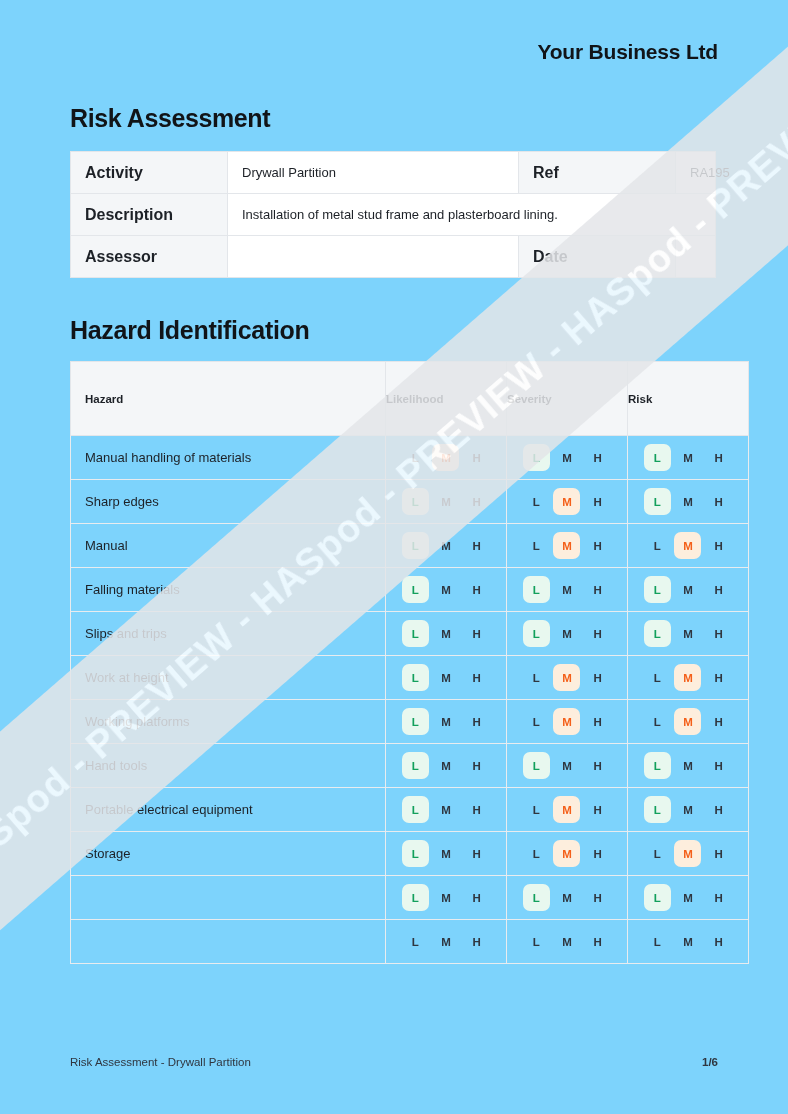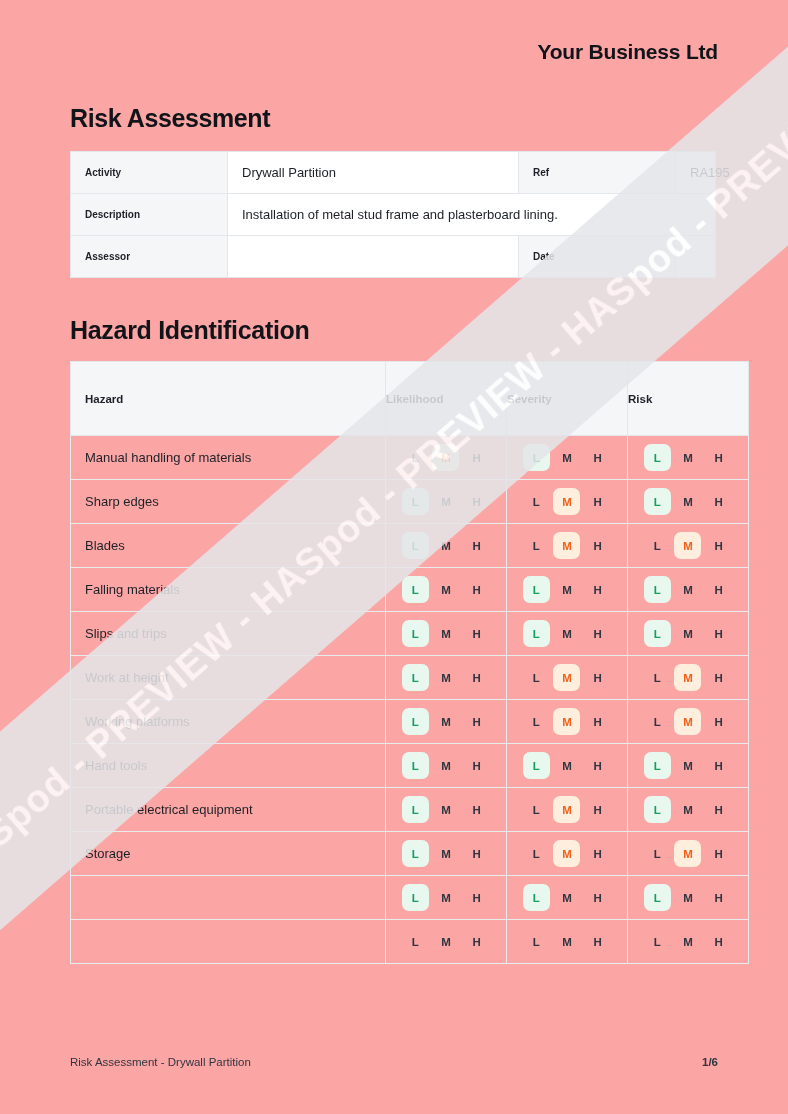--- a/index.html
+++ b/index.html
@@ -8,21 +8,21 @@
     background: #ffffff;
   }
   body {
     font-family: "Liberation Sans", sans-serif;
     -webkit-font-smoothing: antialiased;
   }
   #page {
     position: relative;
     width: 788px;
     height: 1114px;
-    background: #fca5a5;
+    background: #7dd3fc;
     overflow: hidden;
   }
   .content {
     position: relative;
     z-index: 1;
     padding: 0 70px;
   }
 
   
   .brand-row {
@@ -63,21 +63,21 @@
   table.info td {
     border: 1px solid #e3e6ea;
     height: 41px;
     padding: 0 14px;
     vertical-align: middle;
     color: #1d2127;
   }
   table.info td.lbl {
     background: #f4f6f8;
     font-weight: 700;
-    font-size: 10px;
+    font-size: 16px;
     width: 128px;
   }
   table.info td.val {
     background: #ffffff;
     font-size: 13px;
   }
   .w-activity { width: 262px; }
   .w-ref { width: 128px; margin-left: 16px; }
 
   
@@ -268,21 +268,21 @@
             </td>
             <td class="col-scale scale">
               <div class="scale-wrap">
                 <span class="opt sel-low">L</span>
                 <span class="opt">M</span>
                 <span class="opt">H</span>
               </div>
             </td>
           </tr>
           <tr>
-            <td class="col-hazard">Blades</td>
+            <td class="col-hazard">Manual</td>
             <td class="col-scale scale">
               <div class="scale-wrap">
                 <span class="opt sel-low">L</span>
                 <span class="opt">M</span>
                 <span class="opt">H</span>
               </div>
             </td>
             <td class="col-scale scale">
               <div class="scale-wrap">
                 <span class="opt">L</span>

